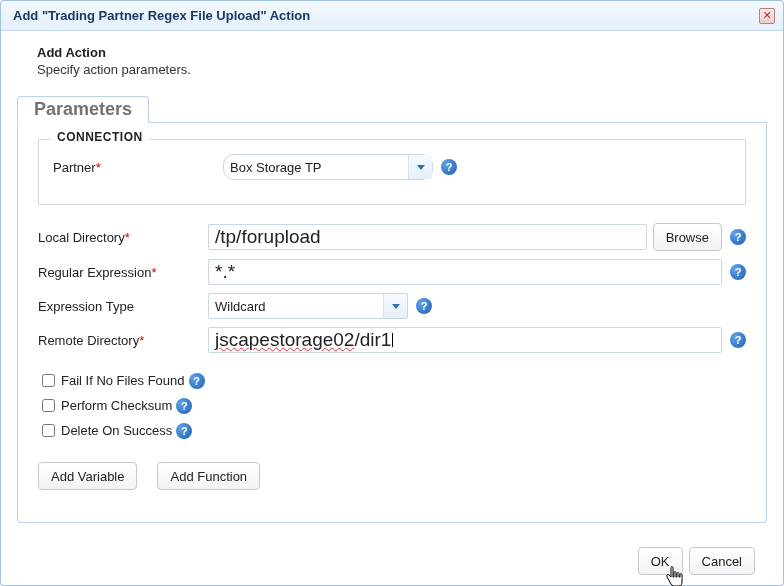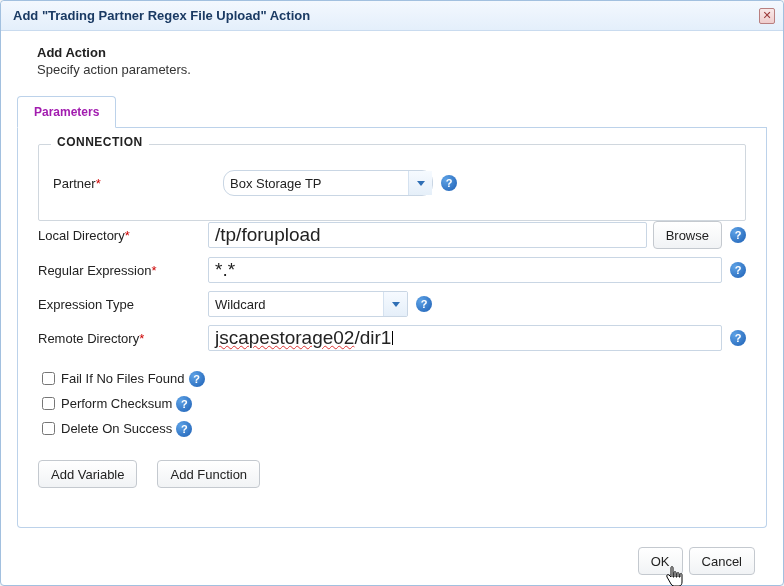--- a/index.html
+++ b/index.html
@@ -62,48 +62,49 @@
   .heading-sub {
     font-size: 13px;
     color: #333;
   }
   .tabs {
     display: flex;
     border-bottom: 1px solid #bcd2ea;
     margin-top: 6px;
   }
   .tab {
-    padding: 8px 16px;
+    padding: 2px 16px;
     border: 1px solid #bcd2ea;
     border-bottom: none;
     background: #eaf2fb;
-    color: #a21caf;
+    color: #737373;
     border-radius: 4px 4px 0 0;
     margin-right: 2px;
     cursor: pointer;
-    font-size: 12px;
+    font-size: 18px;
   }
   .tab.active {
     background: #fff;
     font-weight: bold;
     position: relative;
     top: 1px;
     border-bottom: 1px solid #fff;
   }
   .tab-body {
     border: 1px solid #bcd2ea;
     border-top: none;
     padding: 16px 20px 20px 20px;
     border-radius: 0 0 4px 4px;
     min-height: 400px;
   }
   .fieldset {
     border: 1px solid #d0d7de;
     border-radius: 2px;
-    padding: 25px 14px 16px 14px;
+    padding: 14px 14px 16px 14px;
+    margin-bottom: 18px;
     position: relative;
   }
   .legend {
     position: absolute;
     top: -10px;
     left: 12px;
     background: #fff;
     padding: 0 6px;
     font-weight: bold;
     letter-spacing: 0.5px;

